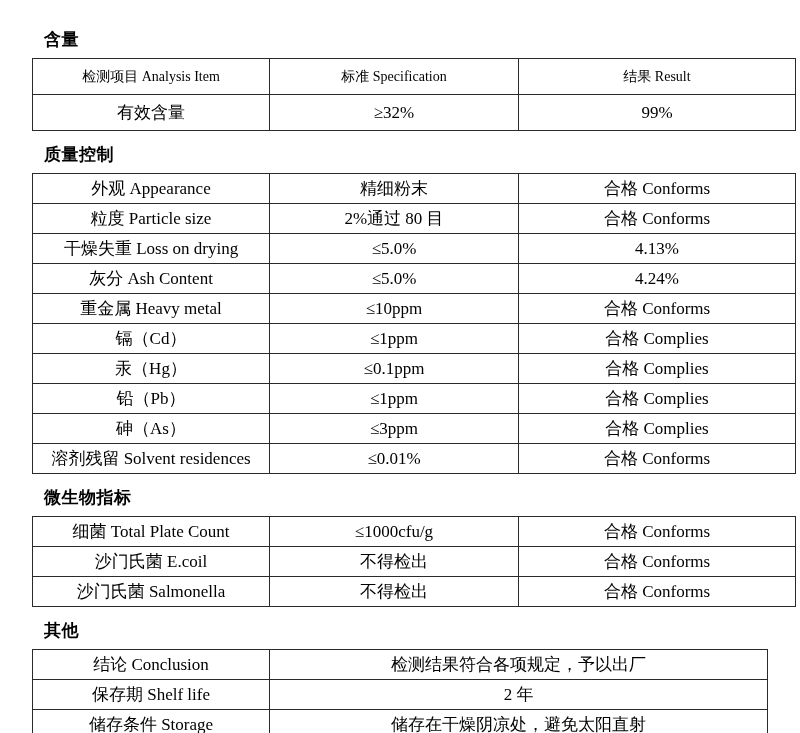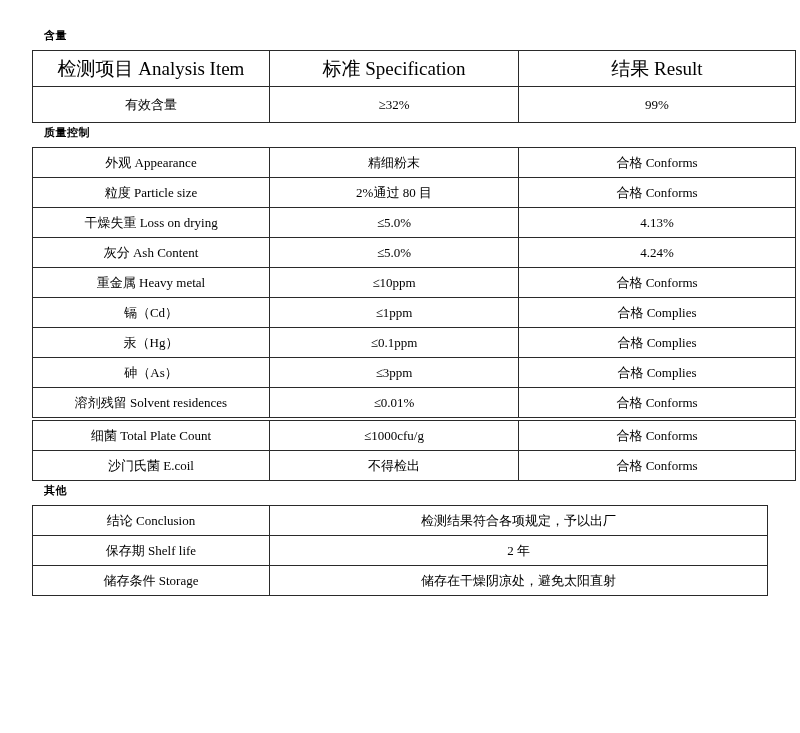--- a/index.html
+++ b/index.html
@@ -21,49 +21,49 @@
     padding: 0;
     box-sizing: border-box;
   }
   .content {
     margin: 0 32px;
     padding-top: 28px;
   }
   .section-title {
     font-family: "Liberation Sans", sans-serif;
     font-weight: bold;
-    font-size: 11px;
+    font-size: 17px;
     margin: 0 0 7px 12px;
     letter-spacing: 0.5px;
   }
   .section-title.spaced {
-    margin-top: 2px;
+    margin-top: 12px;
   }
   table.spec {
     border-collapse: collapse;
     width: 736px;
     table-layout: fixed;
     margin-bottom: 2px;
   }
   table.spec td {
     border: 1px solid #2a2a2a;
     text-align: center;
     vertical-align: middle;
-    font-size: 13px;
+    font-size: 17px;
     height: 27px;
     padding: 1px 4px;
     white-space: nowrap;
     overflow: hidden;
   }
   .col-a { width: 228px; }
   .col-b { width: 240px; }
   .col-c { width: 268px; }
   tr.header-row td {
     height: 33px;
-    font-size: 19px;
+    font-size: 14px;
   }
   table.spec.first td { height: 33px; }
   .wide-cell { }
 </style>
 </head>
 <body>
 
 <div class="page">
   <div class="content">
 
@@ -115,41 +115,52 @@
         <td class="col-a">镉（Cd）</td>
         <td class="col-b">≤1ppm</td>
         <td class="col-c">合格 Complies</td>
       </tr>
       <tr>
         <td class="col-a">汞（Hg）</td>
         <td class="col-b">≤0.1ppm</td>
         <td class="col-c">合格 Complies</td>
       </tr>
       <tr>
+        <td class="col-a">铅（Pb）</td>
+        <td class="col-b">≤1ppm</td>
+        <td class="col-c">合格 Complies</td>
+      </tr>
+      <tr>
         <td class="col-a">砷（As）</td>
         <td class="col-b">≤3ppm</td>
         <td class="col-c">合格 Complies</td>
       </tr>
       <tr>
         <td class="col-a">溶剂残留 Solvent residences</td>
         <td class="col-b">≤0.01%</td>
         <td class="col-c">合格 Conforms</td>
       </tr>
     </tbody>
       </table>
 
+    <div class="section-title spaced">微生物指标</div>
     <table class="spec">
       <tbody>
           <tr>
         <td class="col-a">细菌  Total Plate Count</td>
         <td class="col-b">≤1000cfu/g</td>
         <td class="col-c">合格 Conforms</td>
       </tr>
       <tr>
         <td class="col-a">沙门氏菌  E.coil</td>
+        <td class="col-b">不得检出</td>
+        <td class="col-c">合格 Conforms</td>
+      </tr>
+      <tr>
+        <td class="col-a">沙门氏菌   Salmonella</td>
         <td class="col-b">不得检出</td>
         <td class="col-c">合格 Conforms</td>
       </tr>
     </tbody>
       </table>
 
     <div class="section-title spaced">其他</div>
     <table class="spec">
       <tbody>
           <tr>

